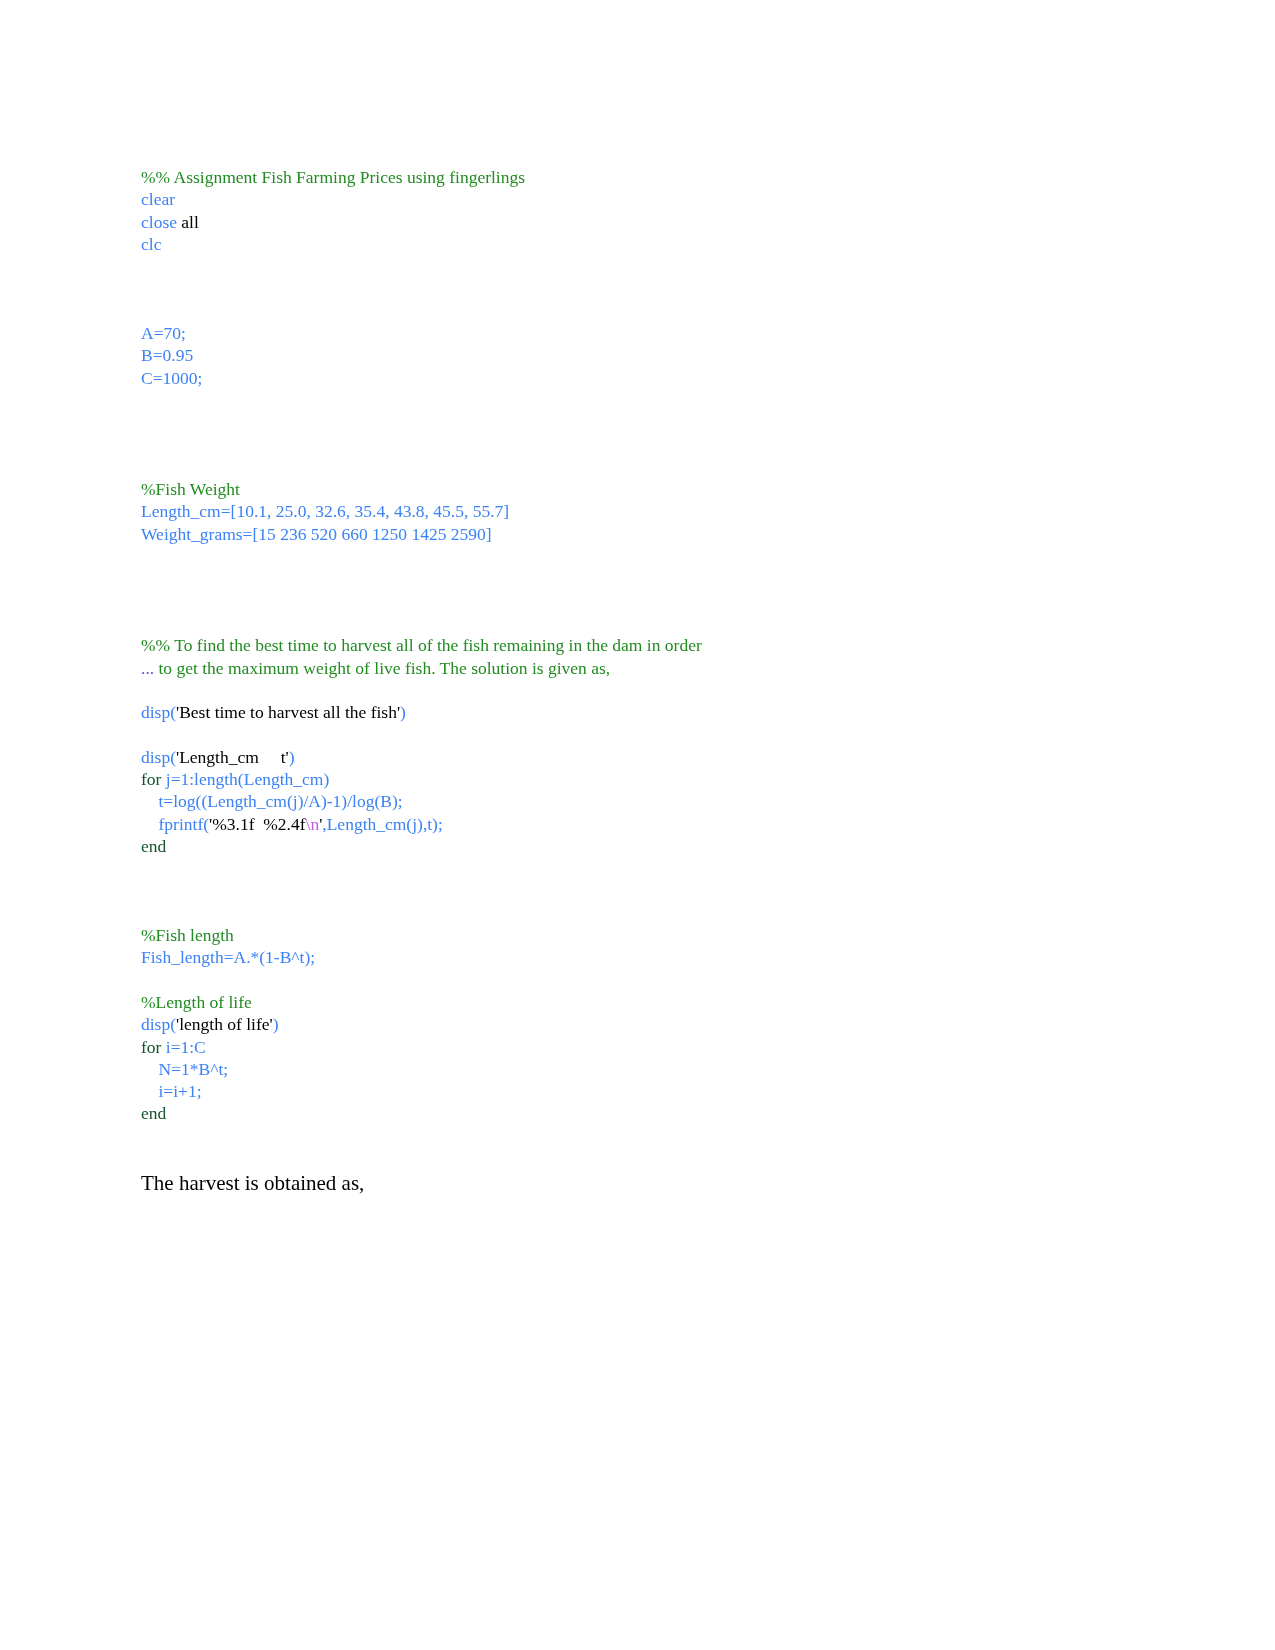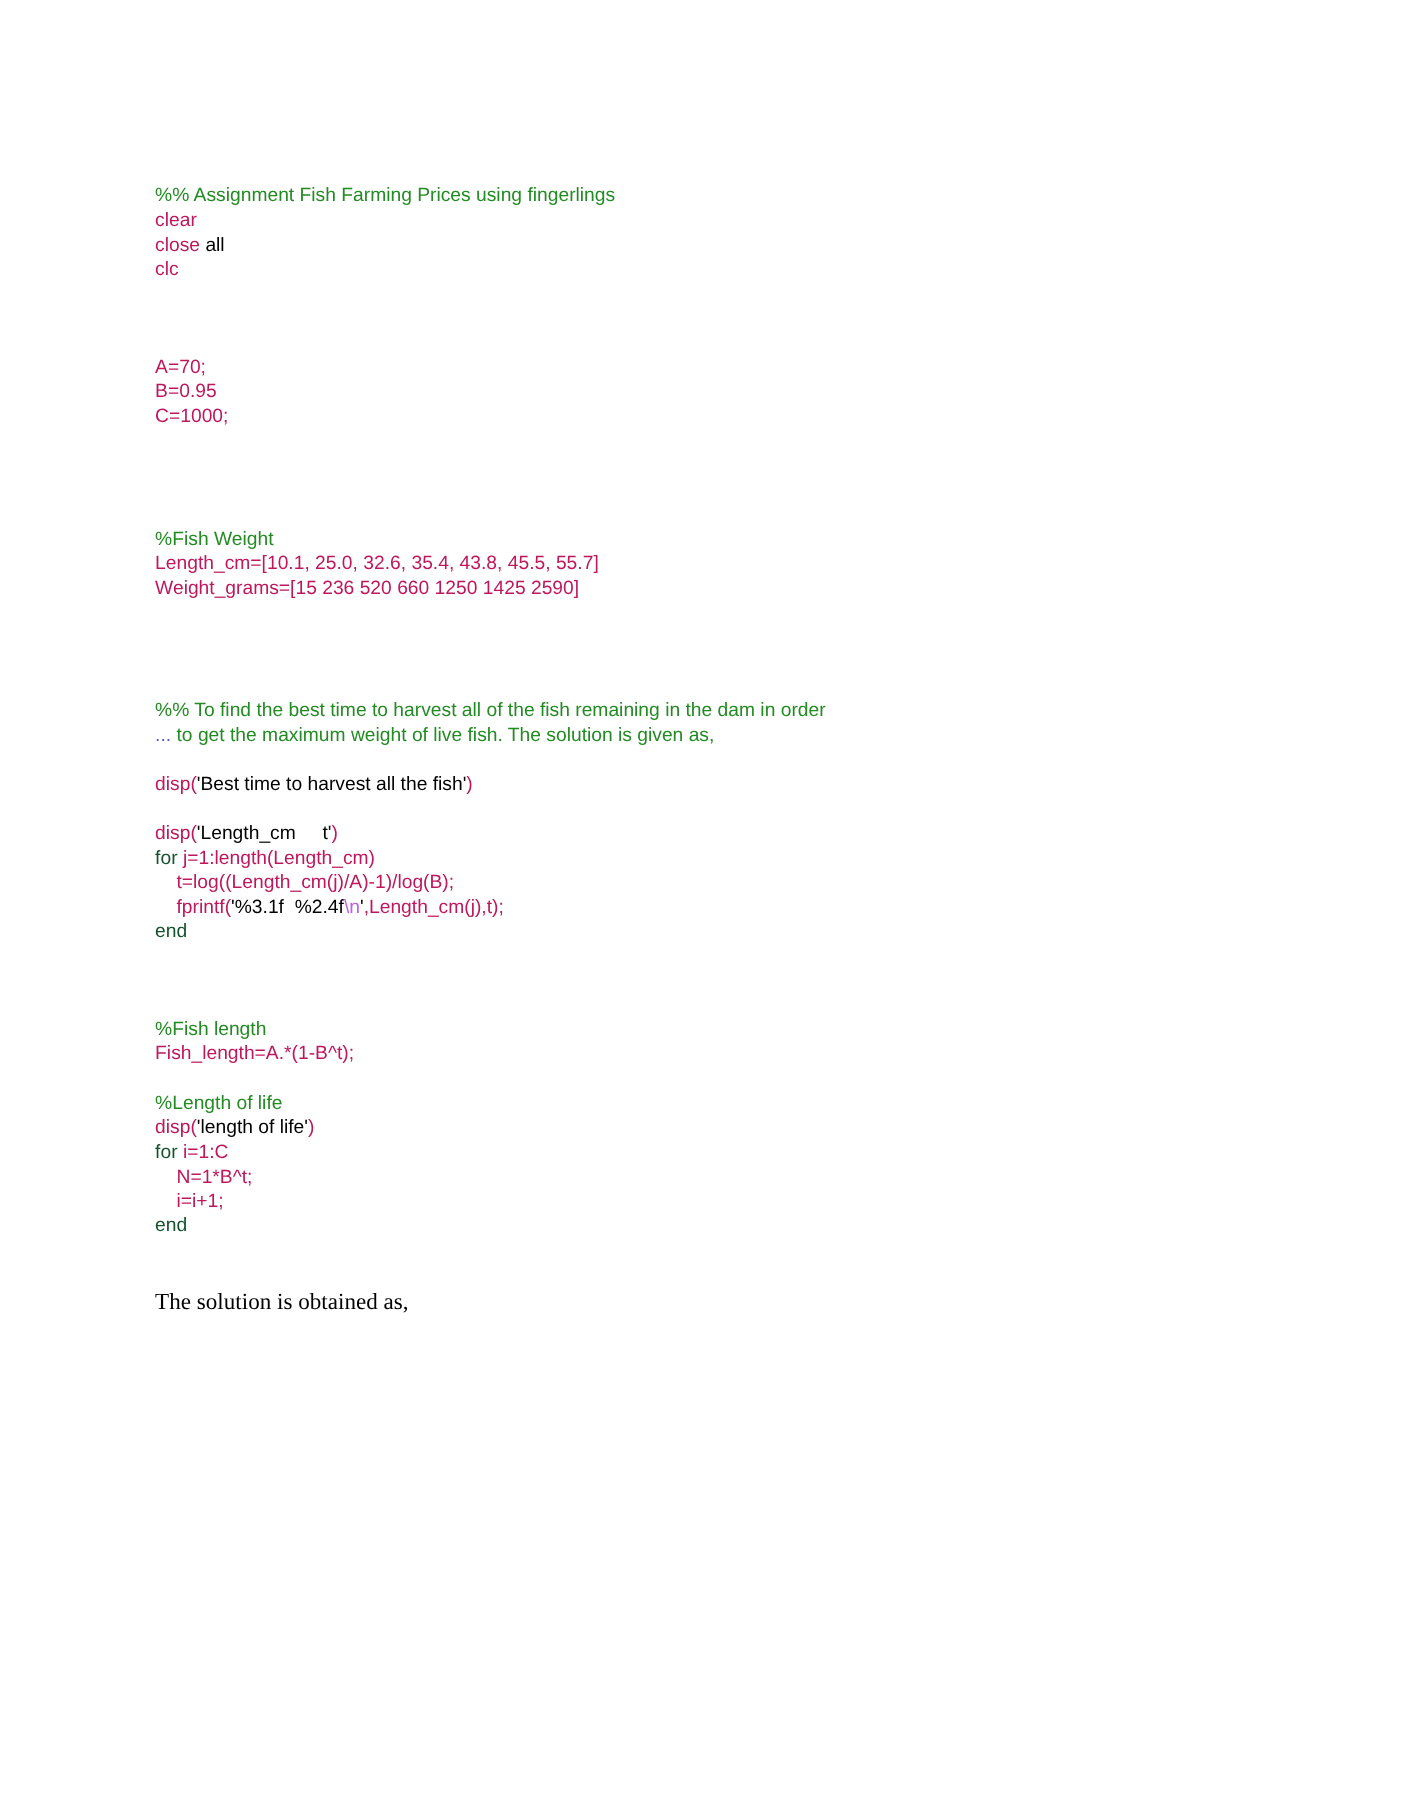--- a/index.html
+++ b/index.html
@@ -19,47 +19,47 @@
     left: 0; top: 0;
     width: 1275px;
     height: 1650px;
     background: #ffffff;
   }
   #code-listing {
     position: absolute;
     left: 141px;
     top: 166px;
     width: 940px;
-    font-family: Liberation Sans, sans-serif;
+    font-family: Liberation Serif, serif;
     font-size: 17.5px;
     line-height: 22.3px;
     color: #000000;
     white-space: pre-wrap;
     letter-spacing: 0px;
   }
   .ln { display: block; min-height: 22.3px; }
   .ln.blank { }
   .cm { color: #228B22; }
   .str { color: #000000; }
   .esc { color: #C060E0; }
   .kw { color: #14532d; }
-  .pl { color: #be185d; }
+  .pl { color: #3b82f6; }
   .cont { color: #5A5AD0; }
   #prose {
     position: absolute;
     left: 141px;
     top: 1148px;
     font-family: "Liberation Serif", serif;
     font-size: 21px;
     line-height: 28px;
     color: #000000;
   }
 </style>
 </head>
 <body>
 
 <div id="page">
 
   <div id="code-listing"><div class="ln"><span class="cm">%% Assignment Fish Farming Prices using fingerlings</span></div><div class="ln"><span class="pl">clear</span></div><div class="ln"><span class="pl">close </span><span class="str">all</span></div><div class="ln"><span class="pl">clc</span></div><div class="ln blank">&nbsp;</div><div class="ln blank">&nbsp;</div><div class="ln blank">&nbsp;</div><div class="ln"><span class="pl">A=70;</span></div><div class="ln"><span class="pl">B=0.95</span></div><div class="ln"><span class="pl">C=1000;</span></div><div class="ln blank">&nbsp;</div><div class="ln blank">&nbsp;</div><div class="ln blank">&nbsp;</div><div class="ln blank">&nbsp;</div><div class="ln"><span class="cm">%Fish Weight</span></div><div class="ln"><span class="pl">Length_cm=[10.1, 25.0, 32.6, 35.4, 43.8, 45.5, 55.7]</span></div><div class="ln"><span class="pl">Weight_grams=[15 236 520 660 1250 1425 2590]</span></div><div class="ln blank">&nbsp;</div><div class="ln blank">&nbsp;</div><div class="ln blank">&nbsp;</div><div class="ln blank">&nbsp;</div><div class="ln"><span class="cm">%% To find the best time to harvest all of the fish remaining in the dam in order</span></div><div class="ln"><span class="cont">... </span><span class="cm">to get the maximum weight of live fish. The solution is given as,</span></div><div class="ln blank">&nbsp;</div><div class="ln"><span class="pl">disp(</span><span class="str">'Best time to harvest all the fish'</span><span class="pl">)</span></div><div class="ln blank">&nbsp;</div><div class="ln"><span class="pl">disp(</span><span class="str">'Length_cm     t'</span><span class="pl">)</span></div><div class="ln"><span class="kw">for</span><span class="pl"> j=1:length(Length_cm)</span></div><div class="ln"><span class="pl">    t=log((Length_cm(j)/A)-1)/log(B);</span></div><div class="ln"><span class="pl">    fprintf(</span><span class="str">'%3.1f  %2.4f</span><span class="esc">\n</span><span class="str">'</span><span class="pl">,Length_cm(j),t);</span></div><div class="ln"><span class="kw">end</span></div><div class="ln blank">&nbsp;</div><div class="ln blank">&nbsp;</div><div class="ln blank">&nbsp;</div><div class="ln"><span class="cm">%Fish length</span></div><div class="ln"><span class="pl">Fish_length=A.*(1-B^t);</span></div><div class="ln blank">&nbsp;</div><div class="ln"><span class="cm">%Length of life</span></div><div class="ln"><span class="pl">disp(</span><span class="str">'length of life'</span><span class="pl">)</span></div><div class="ln"><span class="kw">for</span><span class="pl"> i=1:C</span></div><div class="ln"><span class="pl">    N=1*B^t;</span></div><div class="ln"><span class="pl">    i=i+1;</span></div><div class="ln"><span class="kw">end</span></div></div>
 
-  <p id="prose">The solution is obtained as,</p>
+  <p id="prose">The harvest is obtained as,</p>
 
 </div>
 
 </body></html>

